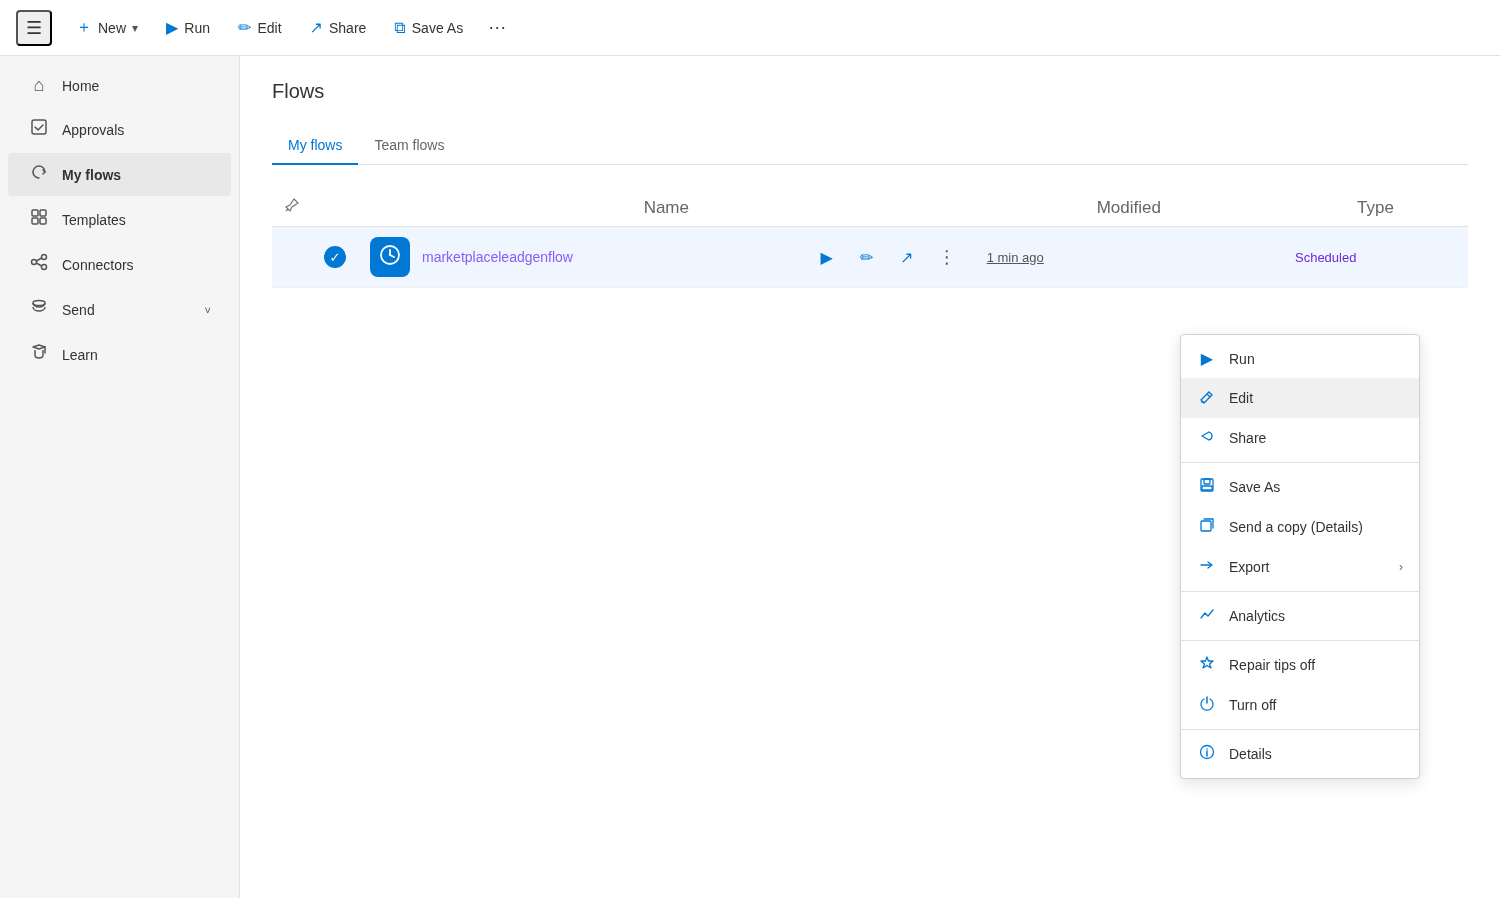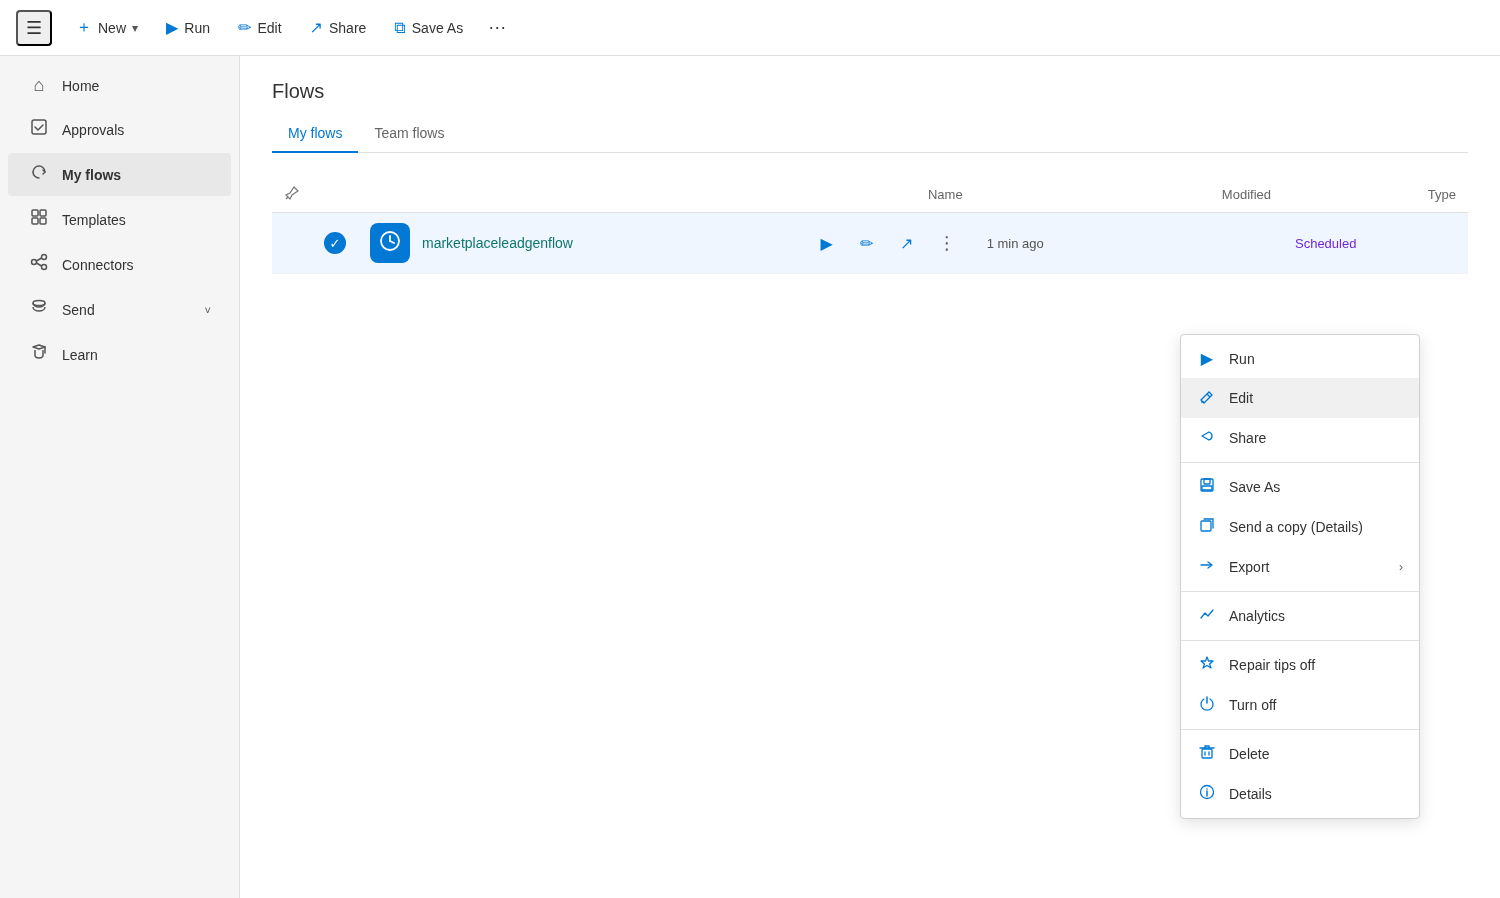--- a/index.html
+++ b/index.html
@@ -74,21 +74,21 @@
       flex: 1;
       background: #fff;
       padding: 24px 32px;
       overflow-y: auto;
       position: relative;
     }
     .page-title {
       font-size: 20px;
       font-weight: 300;
       color: #333;
-      margin-bottom: 12px;
+      margin-bottom: 24px;
     }
 
     
     .tabs {
       display: flex;
       gap: 0;
       border-bottom: 1px solid #e0e0e0;
       margin-bottom: 24px;
     }
     .tab {
@@ -102,23 +102,23 @@
     .tab.active {
       color: #0078d4;
       border-bottom: 2px solid #0078d4;
       font-weight: 500;
     }
 
     
     .flows-table { width: 100%; border-collapse: collapse; }
     .flows-table thead tr { border-bottom: 1px solid #e0e0e0; }
     .flows-table th {
-      text-align: right;
+      text-align: center;
       padding: 8px 12px;
-      font-size: 13px;
+      font-size: 17px;
       font-weight: 500;
       color: #666;
     }
     .flows-table tbody tr {
       border-bottom: 1px solid #f0f0f0;
     }
     .flows-table tbody tr.selected { background: #f0f6ff; }
     .flows-table td { padding: 10px 12px; font-size: 14px; vertical-align: middle; }
     .flow-icon-box {
       width: 40px; height: 40px;
@@ -142,21 +142,21 @@
       border: none; background: transparent; cursor: pointer;
       font-size: 16px; color: #0078d4; border-radius: 4px;
     }
     .more-btn {
       width: 32px; height: 32px;
       display: flex; align-items: center; justify-content: center;
       border: none; background: transparent; cursor: pointer;
       font-size: 18px; color: #555; border-radius: 4px;
     }
 
-    .modified-text { color: #555; font-size: 13px; }
+    .modified-text { color: #555; font-size: 13px; text-decoration: underline; }
     .type-text { color: #6d28d9; font-size: 13px; }
 
     
     .context-menu {
       position: absolute;
       top: 278px;
       left: 940px;
       background: #fff;
       border: 1px solid #d0d0d0;
       border-radius: 4px;
@@ -334,21 +334,21 @@
           <td style="display:flex; align-items:center; gap:12px; padding:10px 12px;">
             <div class="flow-icon-box">
               <span>
                 <svg width="22" height="22" viewBox="0 0 22 22" fill="none">
                     <circle cx="11" cy="11" r="9" stroke="white" stroke-width="1.8" fill="none"></circle>
                     <line x1="11" y1="6" x2="11" y2="11" stroke="white" stroke-width="1.8" stroke-linecap="round"></line>
                     <line x1="11" y1="11" x2="15" y2="13" stroke="white" stroke-width="1.8" stroke-linecap="round"></line>
                   </svg>
               </span>
             </div>
-            <span style="font-size:14px; color:#0f766e;">marketplaceleadgenflow</span>
+            <span style="font-size:14px; color:#8b5cf6;">marketplaceleadgenflow</span>
             <div class="flow-actions" style="margin-left:auto;">
               <button class="action-btn">
                 <span>▶</span>
               </button>
               <button class="action-btn">
                 <span>✏</span>
               </button>
               <button class="action-btn">
                 <span>↗</span>
               </button>
@@ -444,32 +444,20 @@
               <path d="M8 2 L8 8" stroke="#0078d4" stroke-width="1.5" stroke-linecap="round"></path>
               <path d="M5 4 A6 6 0 1 0 11 4" stroke="#0078d4" stroke-width="1.3" fill="none" stroke-linecap="round"></path>
             </svg>
         </span>
         <span>Turn off</span>
       </div>
       <hr class="ctx-separator">
       <div class="ctx-item">
         <span class="ctx-icon">
           <svg width="16" height="16" viewBox="0 0 16 16" fill="none">
-              <rect x="3" y="5" width="10" height="9" rx="1" stroke="#0078d4" stroke-width="1.3" fill="none"></rect>
-              <line x1="6" y1="8" x2="6" y2="11" stroke="#0078d4" stroke-width="1.3" stroke-linecap="round"></line>
-              <line x1="10" y1="8" x2="10" y2="11" stroke="#0078d4" stroke-width="1.3" stroke-linecap="round"></line>
-              <line x1="1" y1="4" x2="15" y2="4" stroke="#0078d4" stroke-width="1.3" stroke-linecap="round"></line>
-              <path d="M6 4 L6 2 L10 2 L10 4" stroke="#0078d4" stroke-width="1.3" fill="none" stroke-linecap="round"></path>
-            </svg>
-        </span>
-        <span>Delete</span>
-      </div>
-      <div class="ctx-item">
-        <span class="ctx-icon">
-          <svg width="16" height="16" viewBox="0 0 16 16" fill="none">
               <circle cx="8" cy="8" r="6.5" stroke="#0078d4" stroke-width="1.3" fill="none"></circle>
               <line x1="8" y1="7" x2="8" y2="12" stroke="#0078d4" stroke-width="1.5" stroke-linecap="round"></line>
               <circle cx="8" cy="5" r="0.8" fill="#0078d4"></circle>
             </svg>
         </span>
         <span>Details</span>
       </div>
     </div>
 
   </main>

